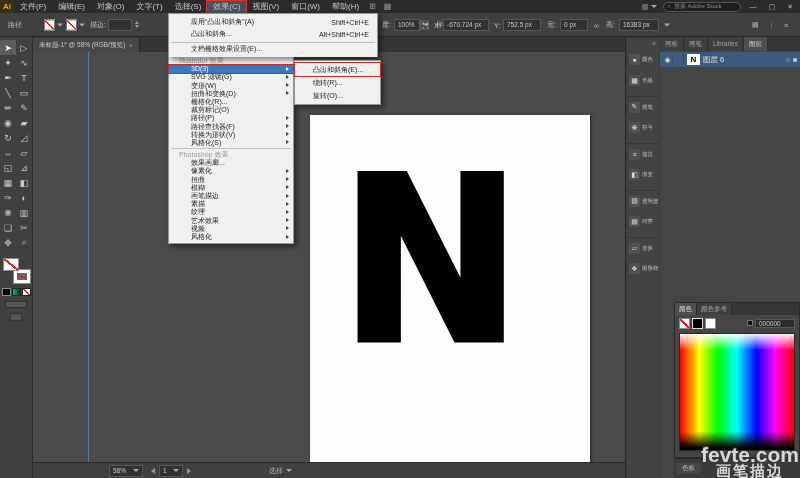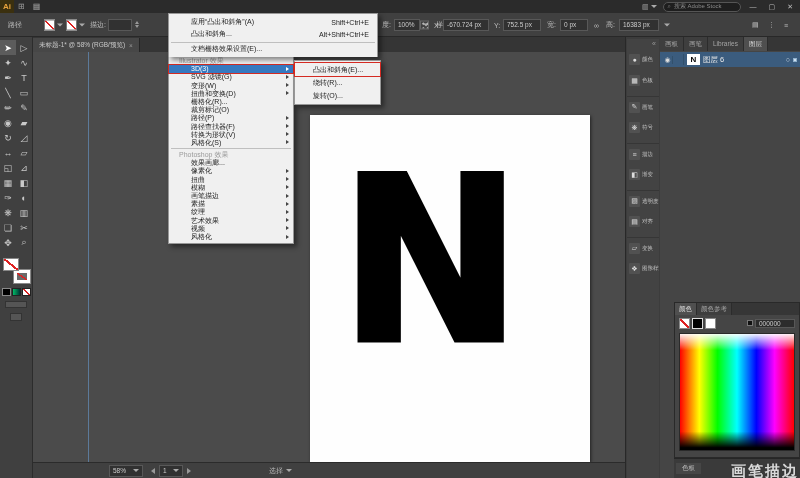--- a/index.html
+++ b/index.html
@@ -171,20 +171,32 @@
   .wm1 { font-size:21px; letter-spacing:0; }
   .wm2 { font-size:15px; letter-spacing:2px; margin-top:-2px; }
 </style>
 </head>
 <body>
 
 <div class="screen">
 
   <div class="titlebar">
     <div class="ai-logo">Ai</div>
+    <div style="display:flex">
+
+    <span class="mb-item">文件(F)</span>
+        <span class="mb-item">编辑(E)</span>
+        <span class="mb-item">对象(O)</span>
+        <span class="mb-item">文字(T)</span>
+        <span class="mb-item">选择(S)</span>
+        <span class="mb-item highlighted">效果(C)</span>
+        <span class="mb-item">视图(V)</span>
+        <span class="mb-item">窗口(W)</span>
+        <span class="mb-item">帮助(H)</span>
+      </div>
     <span class="mb-icon">⊞</span>
     <span class="mb-icon">▦</span>
     <div class="tb-right">
       <span class="ws-switch">
         <span>▥</span>
           <i class="caret"></i>
       </span>
       <span class="searchbox">
         <span>⌕</span>
         <span>搜索 Adobe Stock</span>
@@ -406,20 +418,21 @@
         <span class="hexfield">000000</span>
       </span>
     </div>
     <div class="spectrum"></div>
   </div>
   <div class="bottom-panel">
     <span class="bp-tab">色板</span>
   </div>
 
   <div class="watermark">
+    <div class="wm1">fevte.com</div>
     <div class="wm2">画笔描边</div>
   </div>
 
   <div class="menu-top">
 
       <div class="mt-item">
         <span>应用“凸出和斜角”(A)</span>
         <span class="sc">Shift+Ctrl+E</span>
       </div>
 

